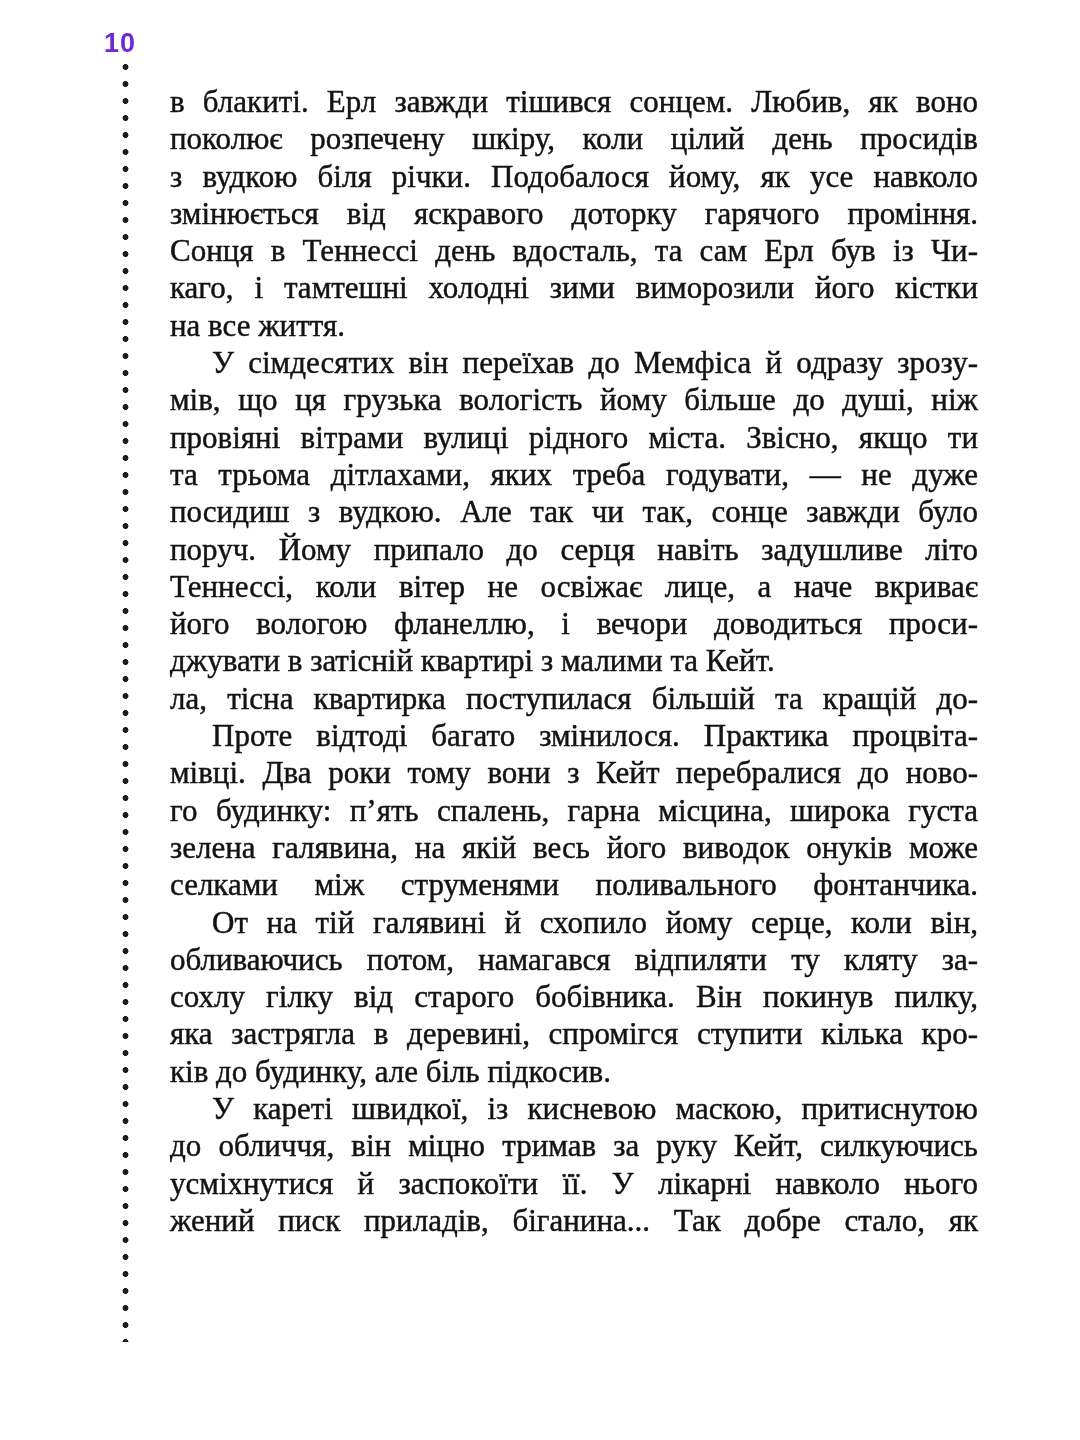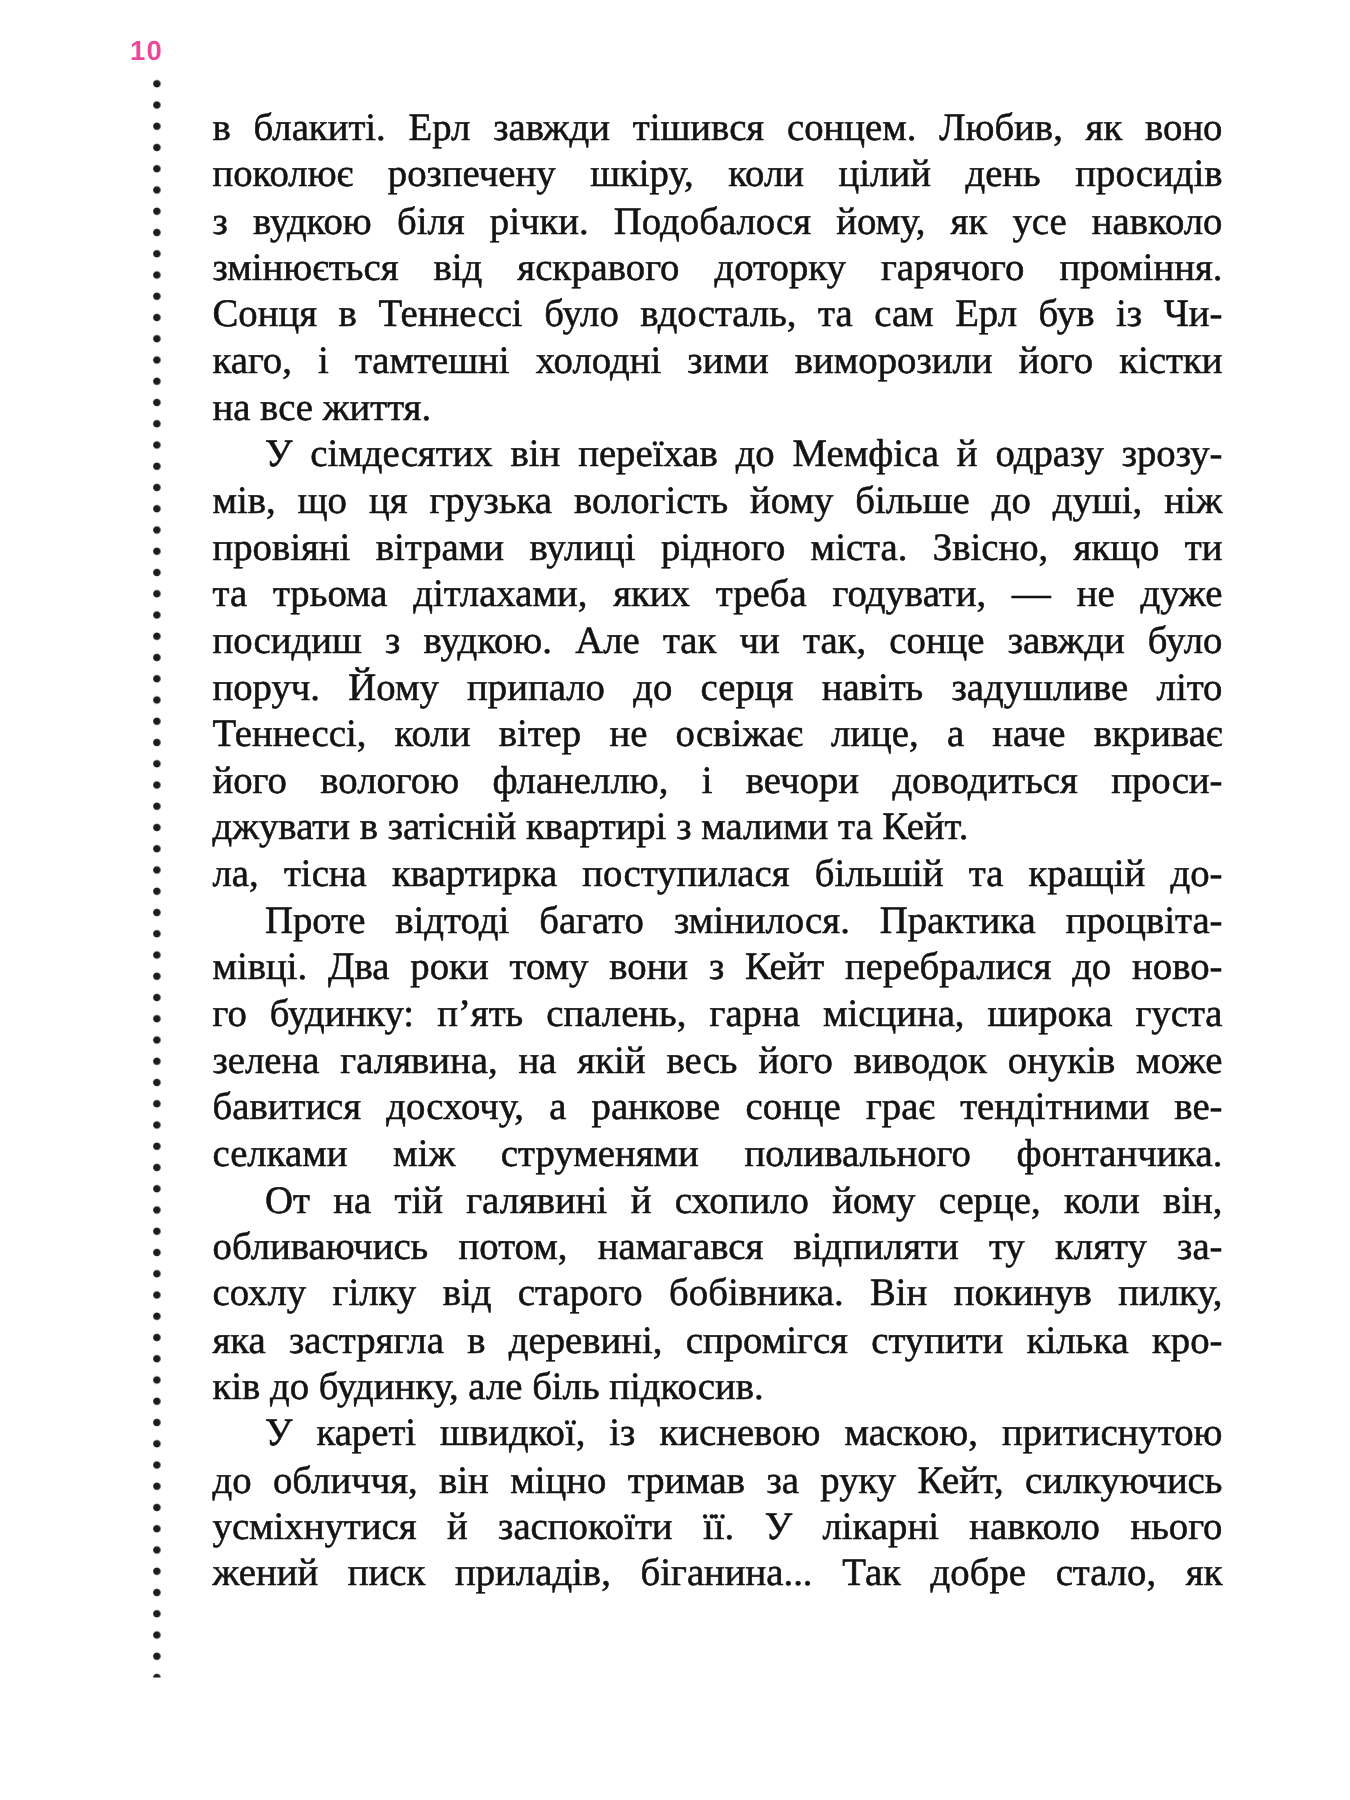--- a/index.html
+++ b/index.html
@@ -13,23 +13,23 @@
     position: relative;
     overflow: hidden;
     font-family: "Liberation Serif", serif;
   }
   .page-number {
     position: absolute;
     left: 104px;
     top: 28px;
     font-family: "Liberation Sans", sans-serif;
     font-weight: 700;
-    font-size: 22px;
+    font-size: 27px;
     letter-spacing: 1px;
-    color: #ec4899;
+    color: #6d28d9;
   }
   .binding-dots {
     position: absolute;
     left: 121px;
     top: 62px;
     width: 9px;
     height: 1280px;
     background-image: radial-gradient(circle at 4.5px 5px, #1d1d1d 2.6px, rgba(0,0,0,0) 3.3px);
     background-size: 9px 17px;
     background-repeat: repeat-y;
@@ -65,38 +65,37 @@
 
 <div class="page-number">10</div>
 
 <div class="binding-dots"></div>
 
 <div class="text-block" id="text-block">
     <div class="line">в блакиті. Ерл завжди тішився сонцем. Любив, як воно</div>
     <div class="line">поколює розпечену шкіру, коли цілий день просидів</div>
     <div class="line">з вудкою біля річки. Подобалося йому, як усе навколо</div>
     <div class="line">змінюється від яскравого доторку гарячого проміння.</div>
-    <div class="line">Сонця в Теннессі було вдосталь, та сам Ерл був із Чи-</div>
+    <div class="line">Сонця в Теннессі день вдосталь, та сам Ерл був із Чи-</div>
     <div class="line">каго, і тамтешні холодні зими виморозили його кістки</div>
     <div class="line last-left">на все життя.</div>
     <div class="line indent">У сімдесятих він переїхав до Мемфіса й одразу зрозу-</div>
     <div class="line">мів, що ця грузька вологість йому більше до душі, ніж</div>
     <div class="line">провіяні вітрами вулиці рідного міста. Звісно, якщо ти</div>
     <div class="line">та трьома дітлахами, яких треба годувати, — не дуже</div>
     <div class="line">посидиш з вудкою. Але так чи так, сонце завжди було</div>
     <div class="line">поруч. Йому припало до серця навіть задушливе літо</div>
     <div class="line">Теннессі, коли вітер не освіжає лице, а наче вкриває</div>
     <div class="line">його вологою фланеллю, і вечори доводиться проси-</div>
     <div class="line last-left">джувати в затісній квартирі з малими та Кейт.</div>
     <div class="line">ла, тісна квартирка поступилася більшій та кращій до-</div>
     <div class="line indent">Проте відтоді багато змінилося. Практика процвіта-</div>
     <div class="line">мівці. Два роки тому вони з Кейт перебралися до ново-</div>
     <div class="line">го будинку: п’ять спалень, гарна місцина, широка густа</div>
     <div class="line">зелена галявина, на якій весь його виводок онуків може</div>
-    <div class="line">бавитися досхочу, а ранкове сонце грає тендітними ве-</div>
     <div class="line">селками між струменями поливального фонтанчика.</div>
     <div class="line indent">От на тій галявині й схопило йому серце, коли він,</div>
     <div class="line">обливаючись потом, намагався відпиляти ту кляту за-</div>
     <div class="line">сохлу гілку від старого бобівника. Він покинув пилку,</div>
     <div class="line">яка застрягла в деревині, спромігся ступити кілька кро-</div>
     <div class="line last-left">ків до будинку, але біль підкосив.</div>
     <div class="line indent">У кареті швидкої, із кисневою маскою, притиснутою</div>
     <div class="line">до обличчя, він міцно тримав за руку Кейт, силкуючись</div>
     <div class="line">усміхнутися й заспокоїти її. У лікарні навколо нього</div>
     <div class="line">жений писк приладів, біганина... Так добре стало, як</div>

